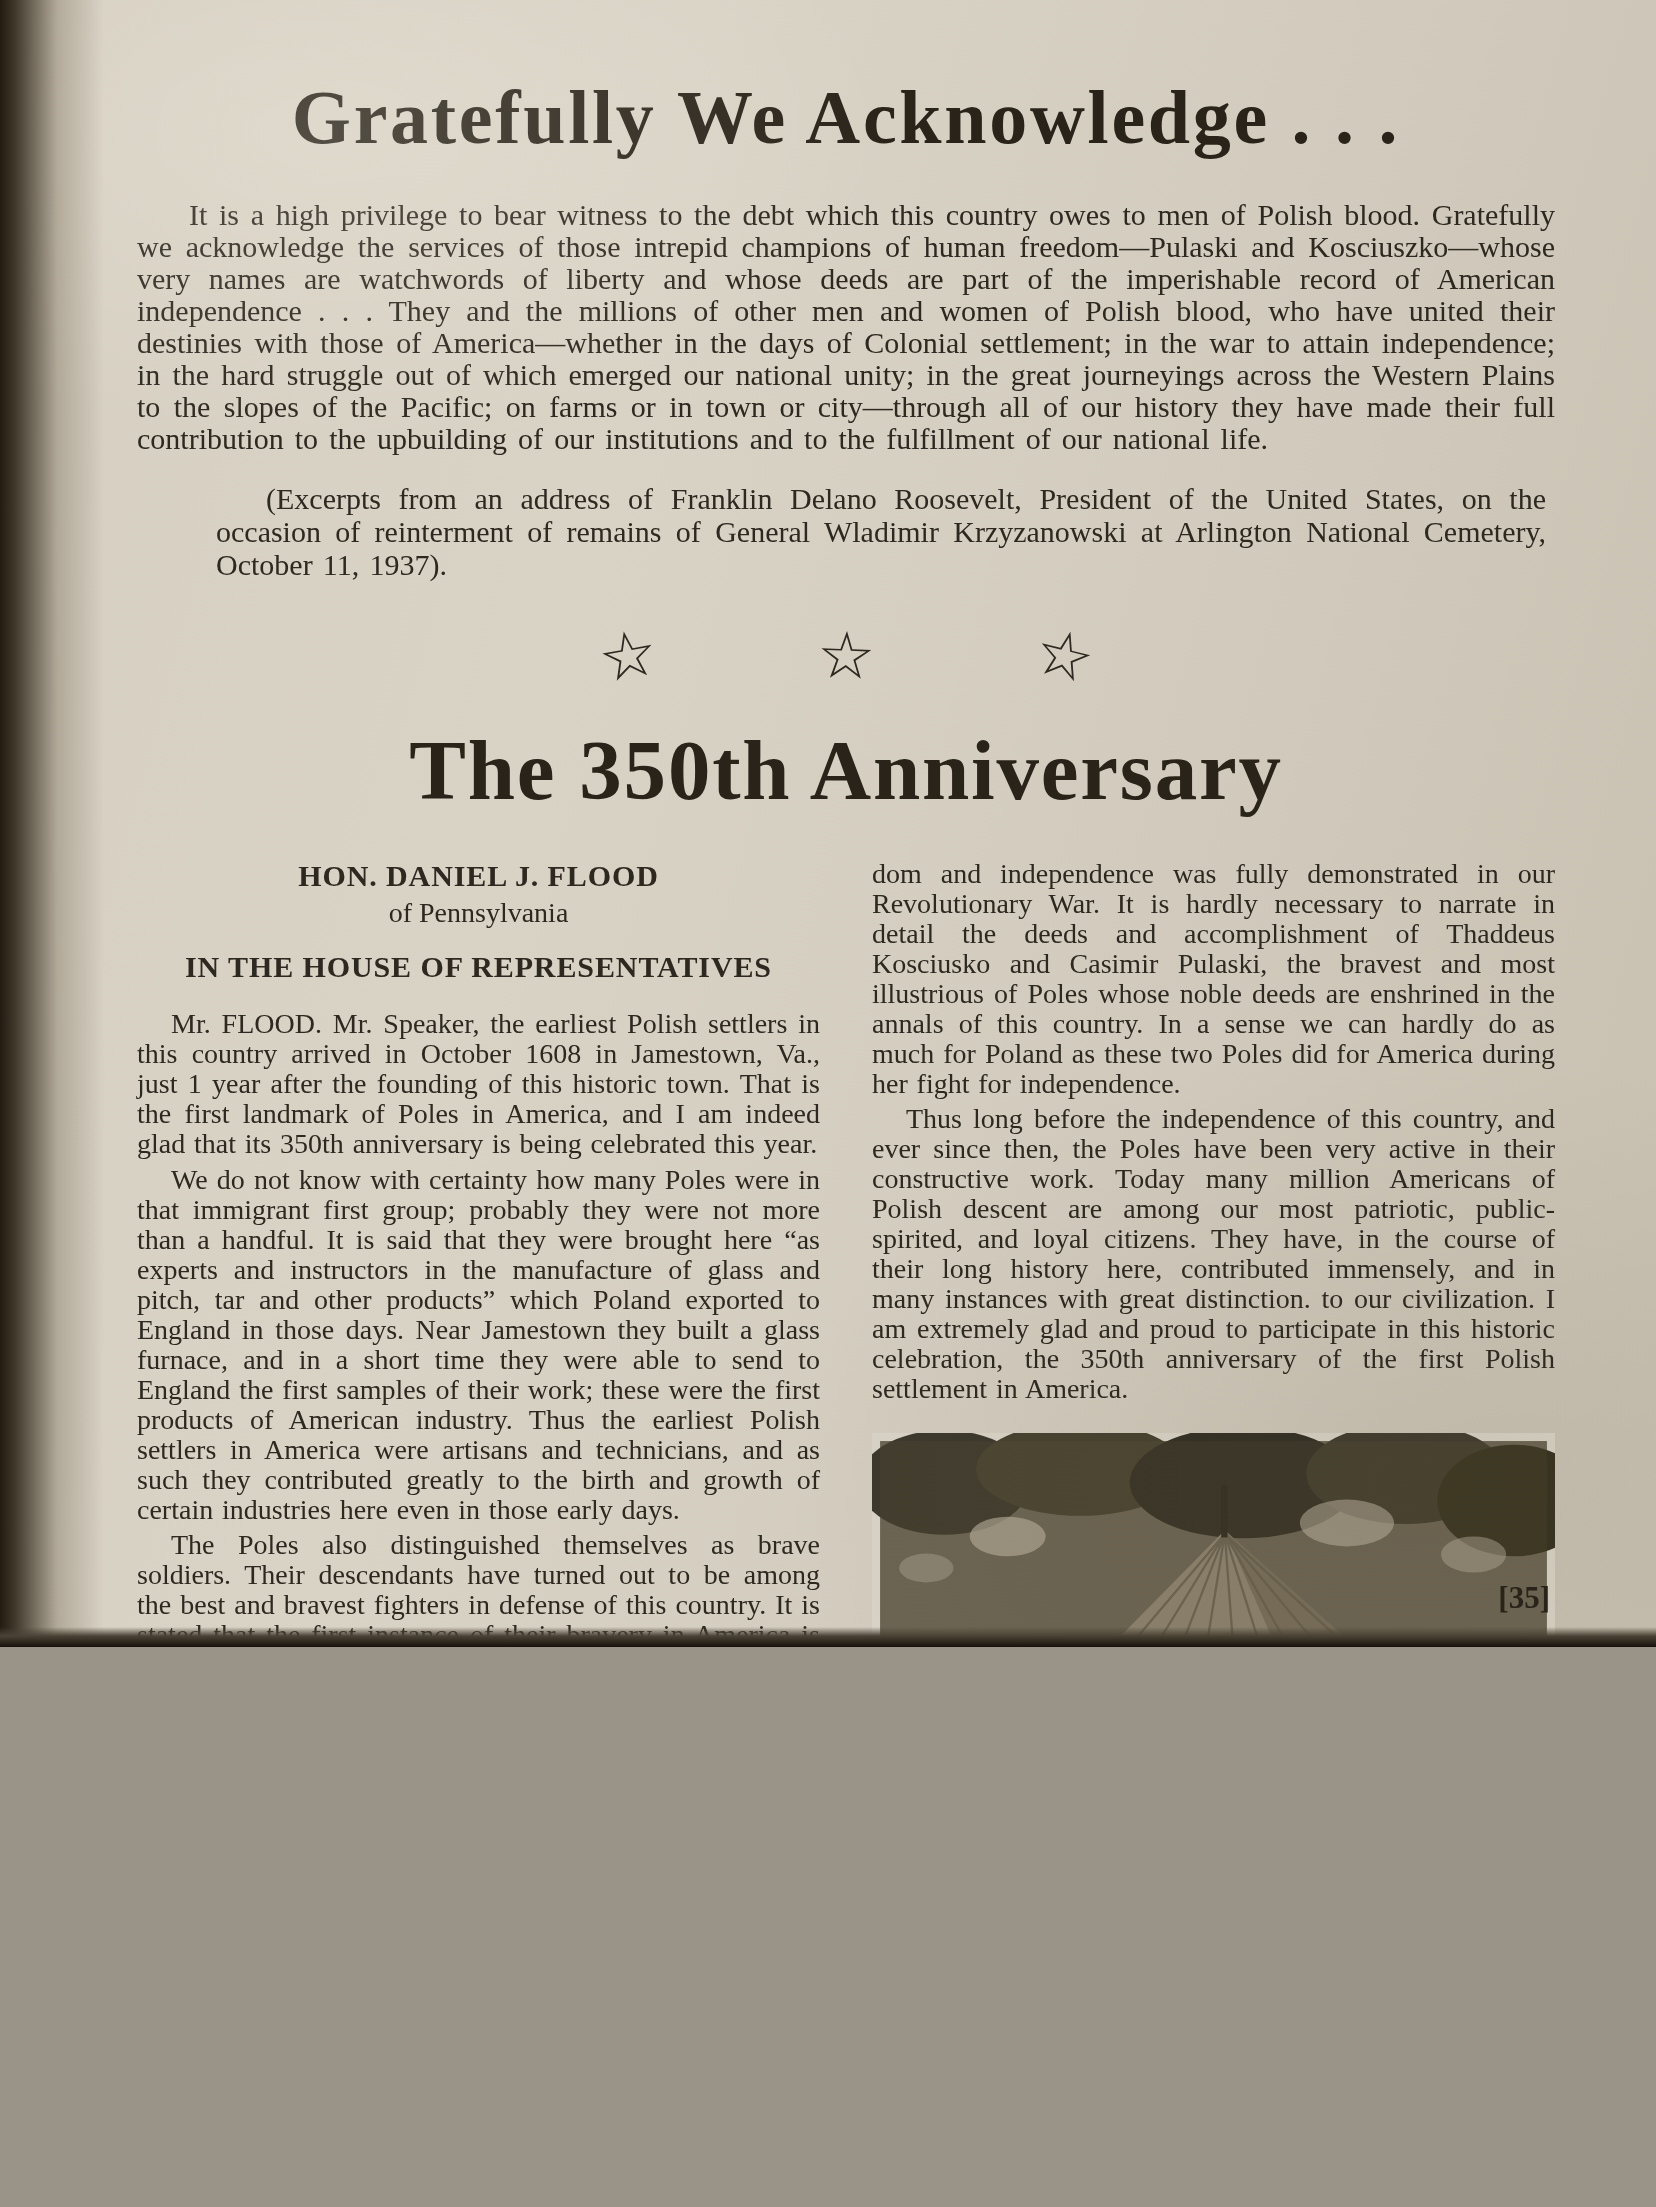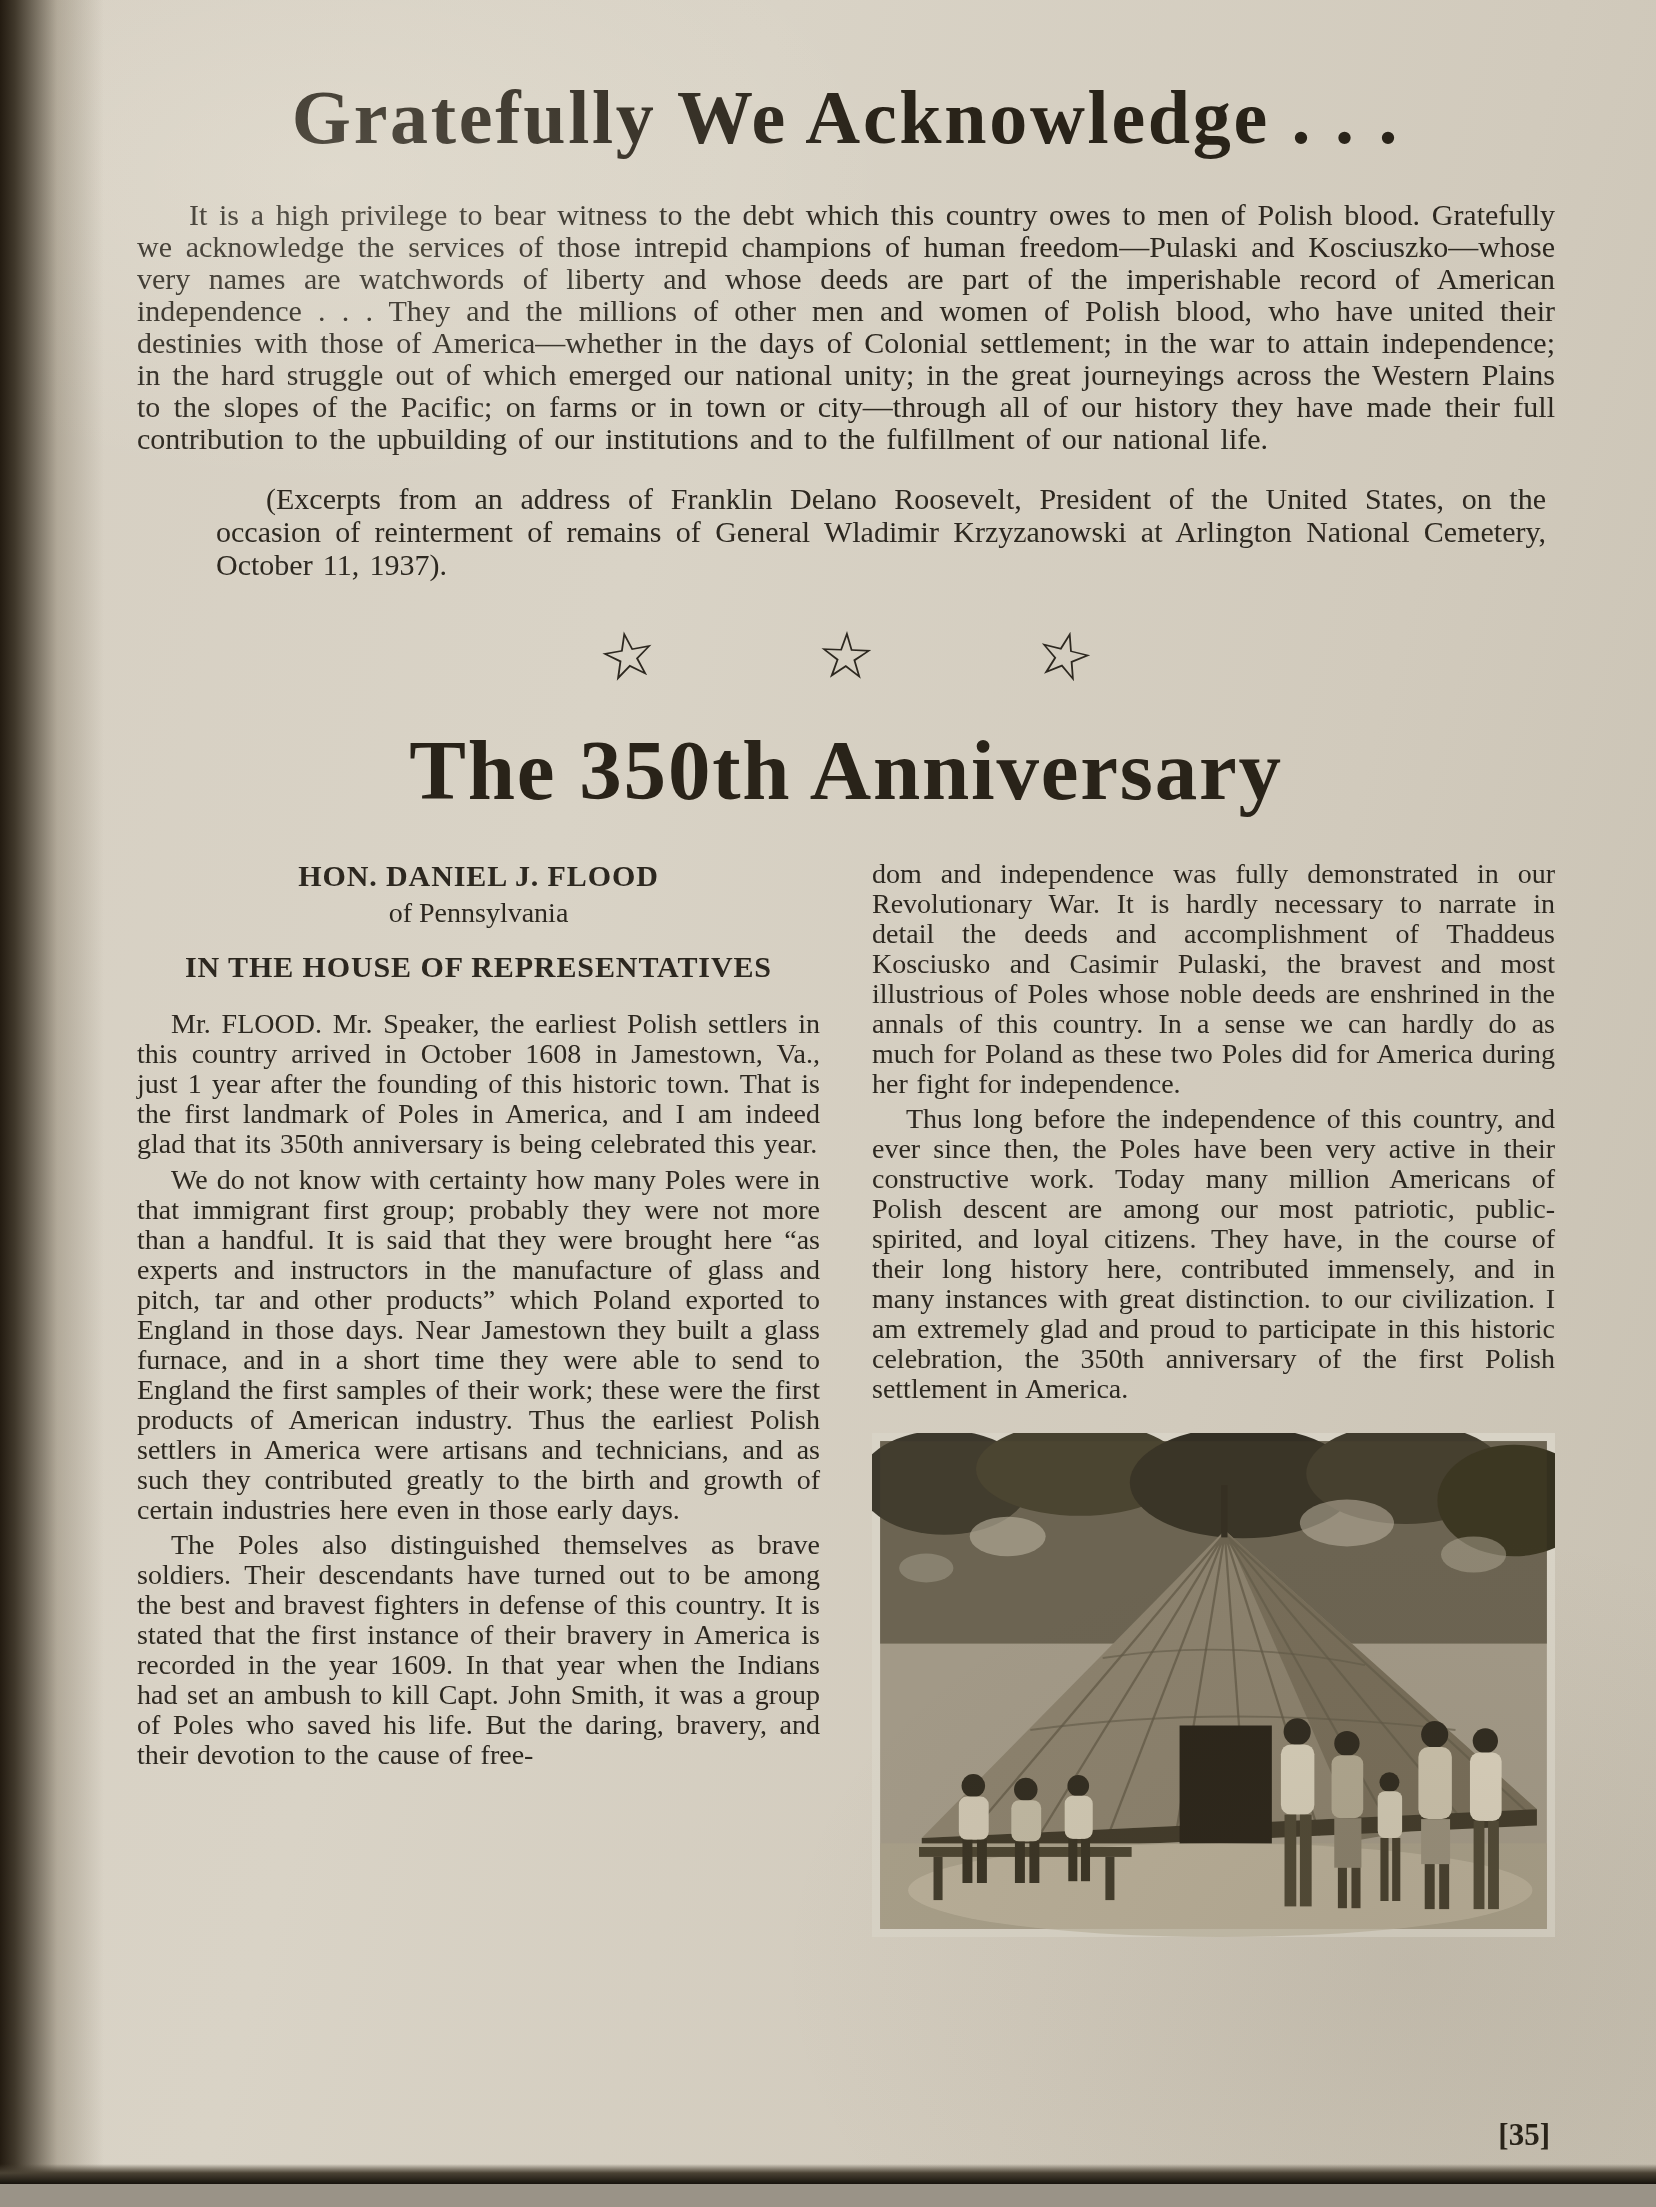--- a/index.html
+++ b/index.html
@@ -3,21 +3,21 @@
 <meta charset="utf-8">
 <style>
   * { margin:0; padding:0; box-sizing:border-box; }
   html, body { width:1656px; height:2208px; }
   body {
     font-family: "Liberation Serif", "DejaVu Serif", serif;
     background:#9a9387;
   }
   .page {
     position:relative;
-    width:1656px; height:2184px;
+    width:1656px; height:1647px;
     overflow:hidden;
     color:#2d2820;
     background:
       linear-gradient(105deg, #d6cfc2 0%, #d9d3c6 35%, #d1cabc 70%, #c7c0b1 100%);
   }
   
   .page::after {
     content:"";
     position:absolute; inset:0;
     background:

